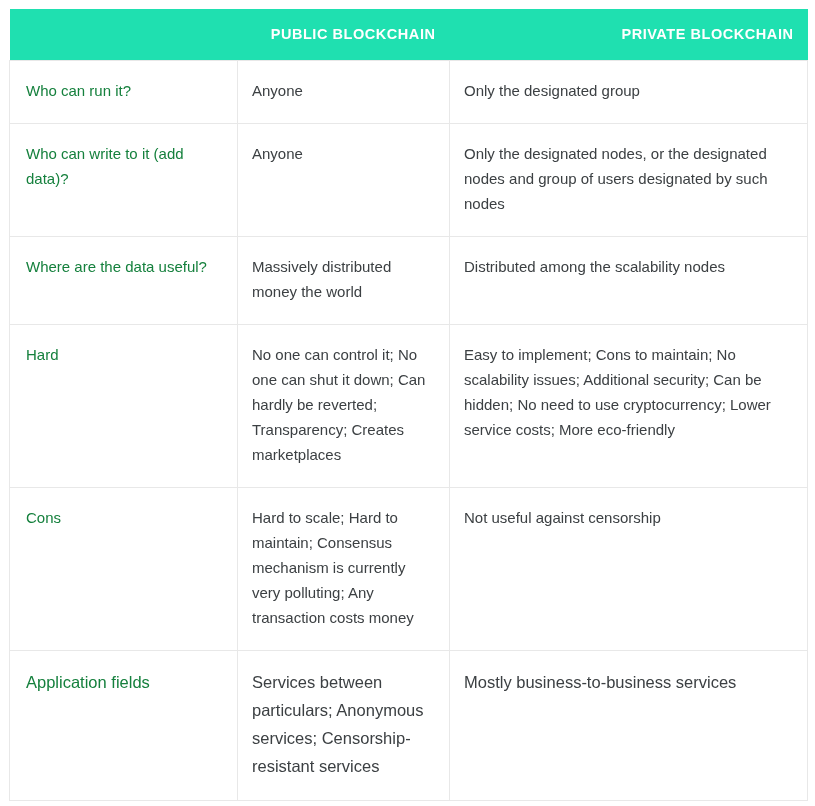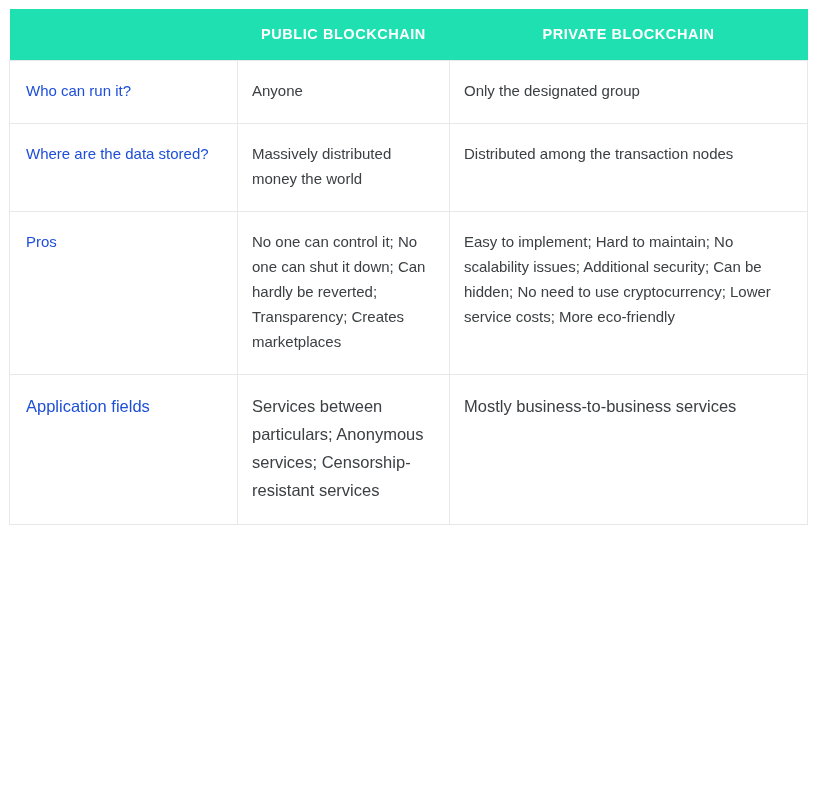--- a/index.html
+++ b/index.html
@@ -45,21 +45,21 @@
     background: #1fe0b0;
   }
 
   thead th {
     background: #1fe0b0;
     color: #ffffff;
     font-size: 14.5px;
     font-weight: bold;
     letter-spacing: 0.55px;
     text-transform: uppercase;
-    text-align: center;
+    text-align: right;
     padding: 16px 14px 16px 14px;
     height: 51px;
     box-sizing: border-box;
     border: none;
     vertical-align: middle;
     white-space: nowrap;
   }
 
   thead th.th-blank {
     padding-left: 16px;
@@ -72,21 +72,21 @@
     vertical-align: top;
     box-sizing: border-box;
     background: #ffffff;
   }
 
   tbody tr td:first-child {
     border-left: 1px solid #e8e8e8;
   }
 
   td.label-cell {
-    color: #1d4ed8;
+    color: #15803d;
     font-size: 15px;
     line-height: 25px;
     padding: 17px 16px 20px 16px;
     font-weight: normal;
     margin-top: 13px;
   }
 
   td.body-cell {
     color: #3c4043;
     font-size: 15px;
@@ -130,40 +130,62 @@
           <td class="label-cell">
               <span class="cell-text">Who can run it?</span>
             </td>
           <td class="body-cell">
               <span class="cell-text">Anyone</span>
             </td>
           <td class="body-cell">
               <span class="cell-text">Only the designated group</span>
             </td>
         </tr>
+        <tr class="row-who-can-write">
+          <td class="label-cell">
+              <span class="cell-text">Who can write to it (add data)?</span>
+            </td>
+          <td class="body-cell">
+              <span class="cell-text">Anyone</span>
+            </td>
+          <td class="body-cell">
+              <span class="cell-text">Only the designated nodes, or the designated nodes and group of users designated by such nodes</span>
+            </td>
+        </tr>
         <tr class="row-data-stored">
           <td class="label-cell">
-              <span class="cell-text">Where are the data stored?</span>
+              <span class="cell-text">Where are the data useful?</span>
             </td>
           <td class="body-cell">
               <span class="cell-text">Massively distributed money the world</span>
             </td>
           <td class="body-cell">
-              <span class="cell-text">Distributed among the transaction nodes</span>
+              <span class="cell-text">Distributed among the scalability nodes</span>
             </td>
         </tr>
         <tr class="row-pros">
           <td class="label-cell">
-              <span class="cell-text">Pros</span>
+              <span class="cell-text">Hard</span>
             </td>
           <td class="body-cell">
               <span class="cell-text">No one can control it; No one can shut it down; Can hardly be reverted; Transparency; Creates marketplaces</span>
             </td>
           <td class="body-cell">
-              <span class="cell-text">Easy to implement; Hard to maintain; No scalability issues; Additional security; Can be hidden; No need to use cryptocurrency; Lower service costs; More eco-friendly</span>
+              <span class="cell-text">Easy to implement; Cons to maintain; No scalability issues; Additional security; Can be hidden; No need to use cryptocurrency; Lower service costs; More eco-friendly</span>
+            </td>
+        </tr>
+        <tr class="row-cons">
+          <td class="label-cell">
+              <span class="cell-text">Cons</span>
+            </td>
+          <td class="body-cell">
+              <span class="cell-text">Hard to scale; Hard to maintain; Consensus mechanism is currently very polluting; Any transaction costs money</span>
+            </td>
+          <td class="body-cell">
+              <span class="cell-text">Not useful against censorship</span>
             </td>
         </tr>
         <tr class="row-application">
           <td class="label-cell">
               <span class="cell-text">Application fields</span>
             </td>
           <td class="body-cell">
               <span class="cell-text">Services between particulars; Anonymous services; Censorship-resistant services</span>
             </td>
           <td class="body-cell">

